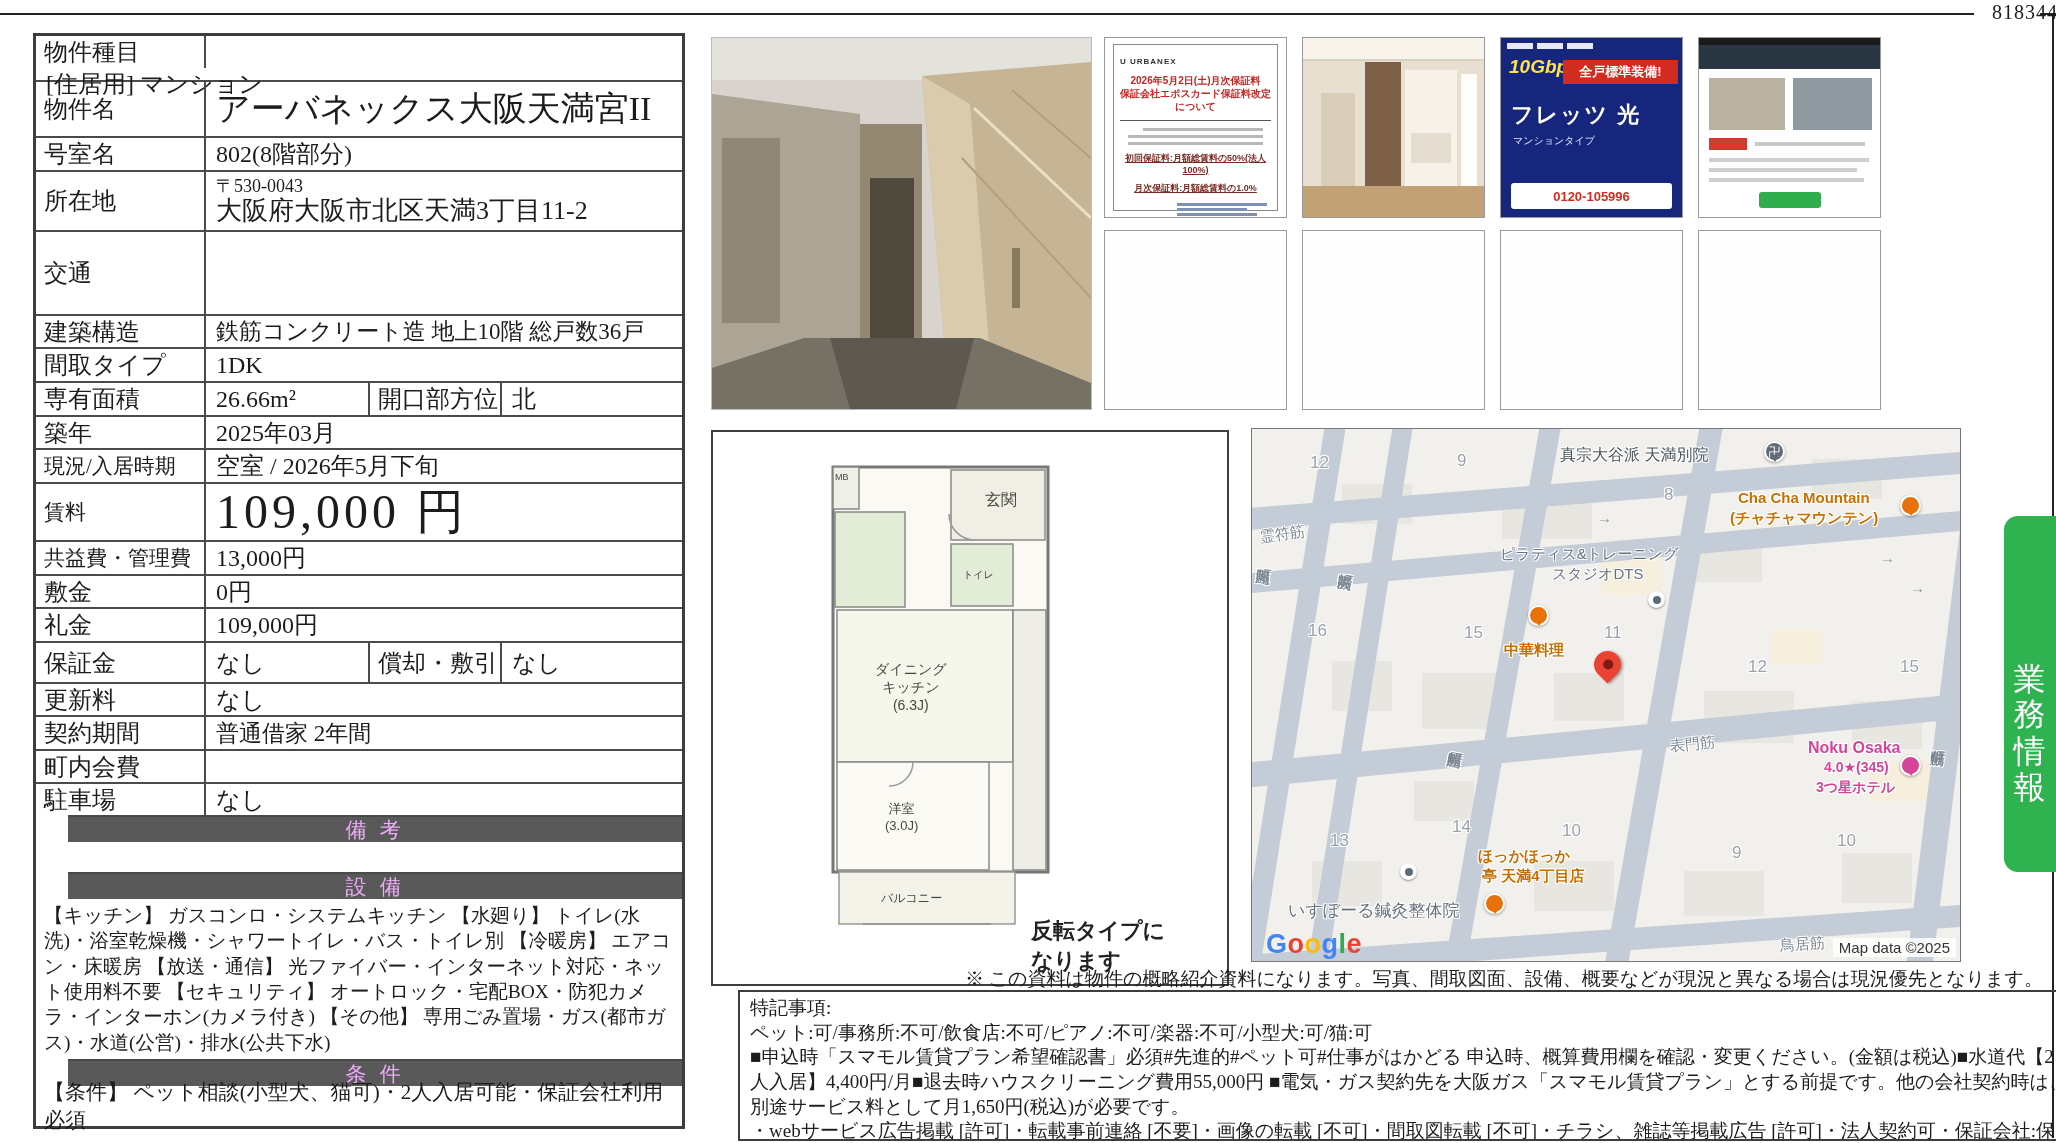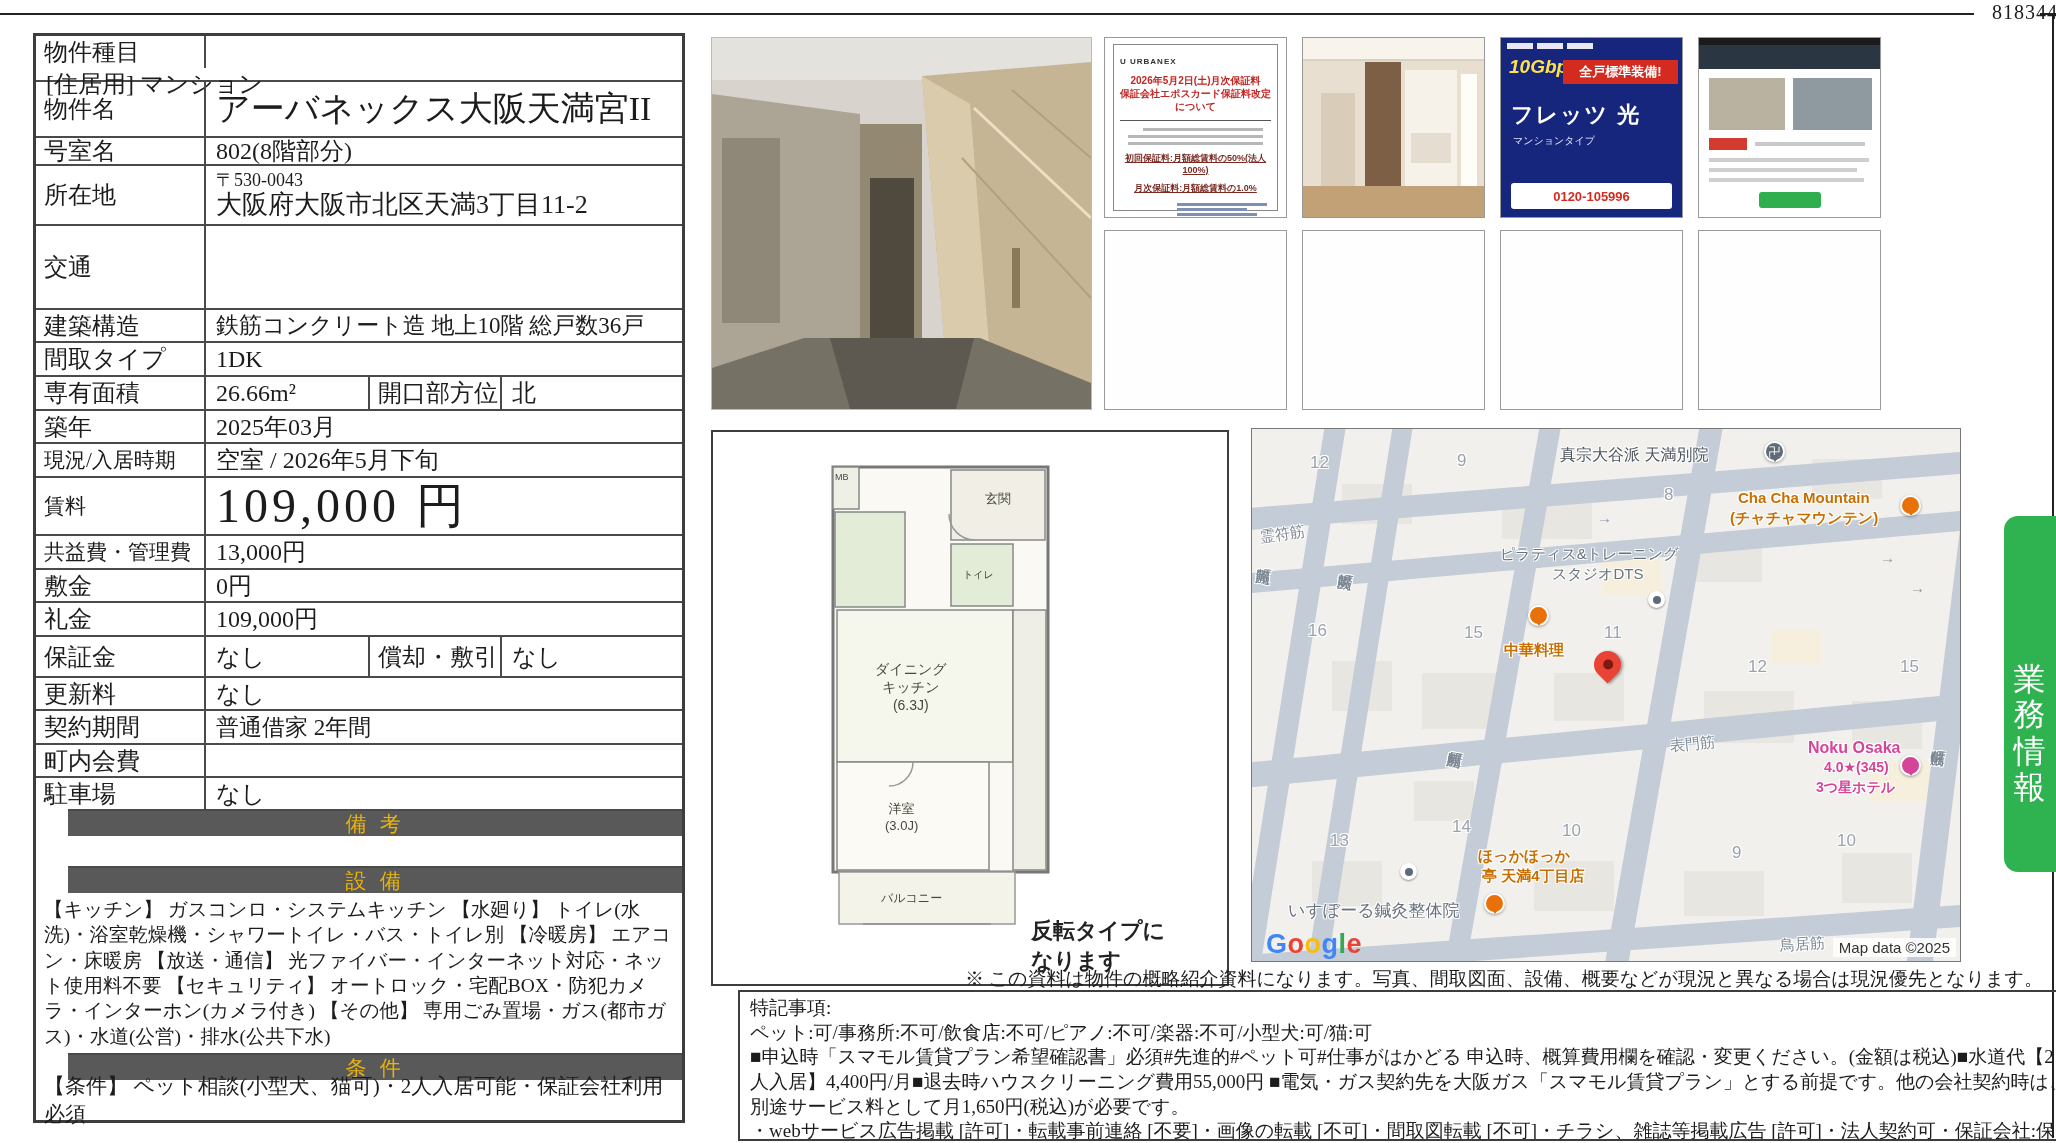--- a/index.html
+++ b/index.html
@@ -20,21 +20,21 @@
   .tl.sm { font-size:21px; }
   .tv { flex:1; display:flex; align-items:center; padding-left:10px; font-size:24px; }
   .tl2 { width:134px; border-left:2px solid #4a4a4a; border-right:2px solid #4a4a4a; display:flex; align-items:center; padding-left:8px; font-size:24px; }
   .tvfix { flex:none; width:162px; }
   .stack { flex-direction:column; align-items:flex-start; justify-content:center; }
   .postal { font-size:18px; line-height:20px; }
   .addr { font-size:26px; line-height:30px; }
   .tline { font-size:23px; line-height:28px; }
   .bigname { font-size:34px; }
   .rentv { font-size:48px; letter-spacing:4px; }
-  .secbar { height:27px; background:#595959; color:#eab308; display:flex; align-items:center; justify-content:center; font-size:21px; letter-spacing:4px; border-top:2px solid #4a4a4a;margin-left:32px; }
+  .secbar { height:27px; background:#595959; color:#f0abfc; display:flex; align-items:center; justify-content:center; font-size:21px; letter-spacing:4px; border-top:2px solid #4a4a4a;margin-left:32px; }
   .secbody { border-top:2px solid #4a4a4a; }
   .equip { padding:4px 8px; font-size:19.5px; line-height:1.3; min-height:124px; }
   .cond { height:40px; display:flex; align-items:center; padding-left:8px; font-size:21px; }
   .emptyrow { height:30px; border-top:2px solid #4a4a4a; }
 
   
   .mainphoto { position:absolute; left:711px; top:37px; width:381px; height:373px; border:1px solid #bbb; background:#d8d4cd; }
   .thumb { position:absolute; top:37px; width:183px; height:181px; border:1px solid #999; background:#fff; overflow:hidden; }
   .thumb2 { position:absolute; top:230px; width:183px; height:180px; border:1px solid #9a9a9a; background:#fefefe; }
   .t1{left:1104px;} .t2{left:1302px;} .t3{left:1500px;} .t4{left:1698px;}
@@ -125,21 +125,21 @@
 
   <div class="ptable">
     <div class="trow" style="height:44px">
       <div class="tl">物件種目</div>
       <div class="tv">[住居用] マンション</div>
     </div>
     <div class="trow" style="height:56px">
       <div class="tl">物件名</div>
       <div class="tv bigname">アーバネックス大阪天満宮II</div>
     </div>
-    <div class="trow" style="height:28px">
+    <div class="trow" style="height:34px">
       <div class="tl">号室名</div>
       <div class="tv">802(8階部分)</div>
     </div>
     <div class="trow" style="height:60px">
       <div class="tl">所在地</div>
       <div class="tv stack">
         <span class="postal">〒530-0043</span>
         <span class="addr">大阪府大阪市北区天満3丁目11-2</span>
       </div>
     </div>
@@ -312,21 +312,21 @@
       <rect x="238" y="112" width="62" height="62" fill="#e3ecd7" stroke="#888" stroke-width="1.5"></rect>
       <rect x="124" y="178" width="176" height="152" fill="#f5f7ec" stroke="#888" stroke-width="1.5"></rect>
       <rect x="124" y="330" width="152" height="108" fill="#fbfaf4" stroke="#888" stroke-width="1.5"></rect>
       <rect x="300" y="178" width="33" height="260" fill="#efeee6" stroke="#888" stroke-width="1.5"></rect>
       <rect x="126" y="440" width="176" height="52" fill="#f4f3ea" stroke="#999" stroke-width="1.5"></rect>
       <path d="M 262 108 A 26 26 0 0 1 236 82" fill="none" stroke="#999" stroke-width="1.5"></path>
       <path d="M 200 330 A 24 24 0 0 1 176 354" fill="none" stroke="#999" stroke-width="1.5"></path>
       <line x1="150" y1="492" x2="278" y2="492" stroke="#999" stroke-width="2"></line>
     </svg>
     <div class="fplabel" style="left:122px;top:40px;font-size:9px">MB</div>
-    <div class="fplabel" style="left:272px;top:58px;font-size:13px">玄関</div>
+    <div class="fplabel" style="left:272px;top:58px;font-size:16px">玄関</div>
     <div class="fplabel" style="left:250px;top:136px;font-size:10px">トイレ</div>
     <div class="fplabel" style="left:162px;top:228px;font-size:14px;line-height:18px">
       <div>ダイニング</div>
       <div>キッチン</div>
       <div>(6.3J)</div>
     </div>
     <div class="fplabel" style="left:172px;top:368px;font-size:13px;line-height:17px">
       <div>洋室</div>
       <div>(3.0J)</div>
     </div>

